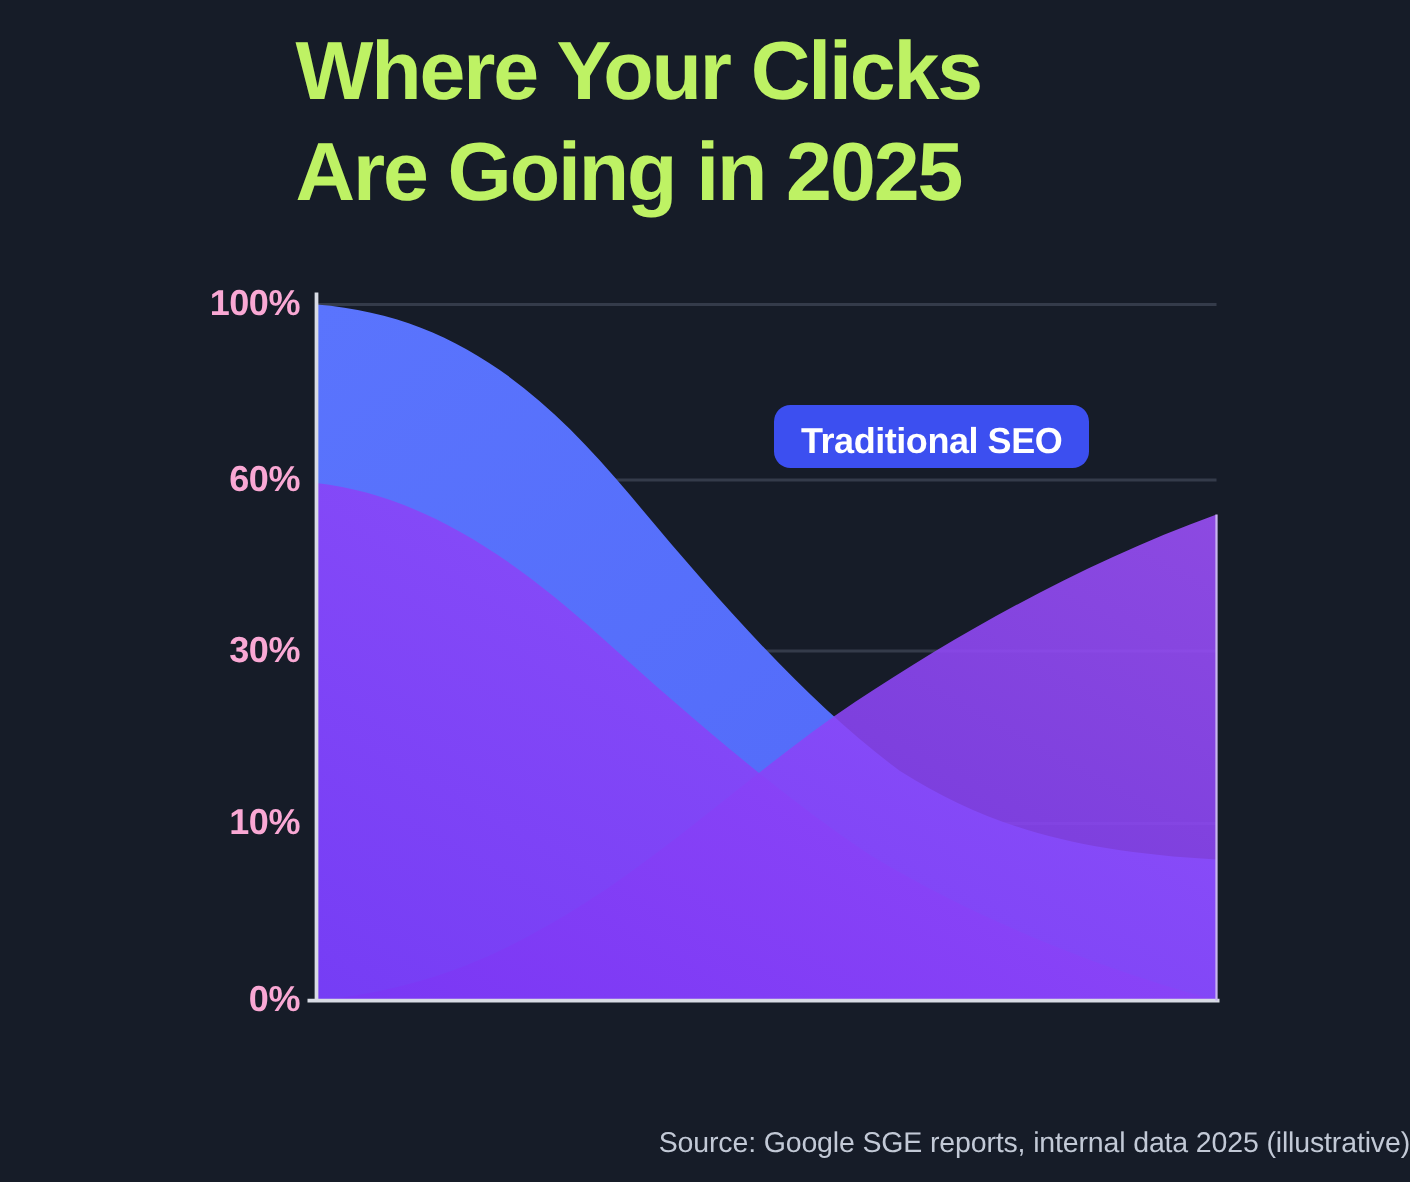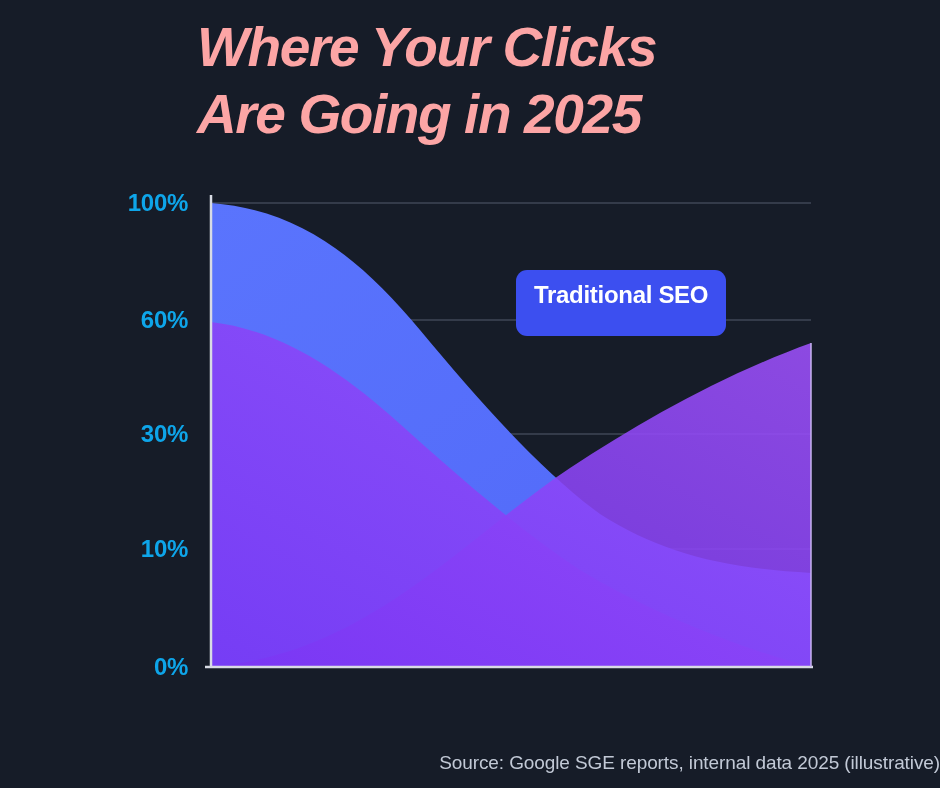--- a/index.html
+++ b/index.html
@@ -23,43 +23,42 @@
     left:197px;
     top:14px;
     width:700px;
   }
   #title-block .tline {
     display:block;
     font-size:55px;
     line-height:67px;
     font-weight:700;
     letter-spacing:-1.4px;
-    color:#fca5a5;
+    color:#bef264;
     white-space:nowrap;
-    font-style:italic;
   }
 
   
   #chart-area {
     position:absolute;
     left:0; top:0;
     width:940px;
     height:720px;
   }
   #plot-svg { position:absolute; left:0; top:0; }
 
   
   .ytick {
     position:absolute;
-    right:16px;
+    right:4px;
     width:88px;
     text-align:right;
     font-size:24px;
     font-weight:700;
-    color:#0ea5e9;
+    color:#f9a8d4;
     letter-spacing:-0.3px;
     transform:translateY(-50%);
     white-space:nowrap;
   }
   #ytick-wrap {
     position:absolute;
     left:104px; top:0;
     width:100px; height:720px;
     pointer-events:none;
   }
@@ -80,21 +79,21 @@
 
   
   .badge {
     position:absolute;
     font-weight:700;
     color:#ffffff;
     white-space:pre-line;
   }
   #badge-seo {
     left:516px; top:270px;
-    padding:11px 18px 28px 18px;
+    padding:11px 18px 4px 18px;
     background:#3c4ff0;
     border-radius:11px;
     font-size:24px;
     line-height:27px;
     letter-spacing:-0.3px;
   }
   #badge-ai {
     left:243px; top:478px;
     padding:10px 17px 12px 17px;
     background:rgba(255,255,255,0.14);

